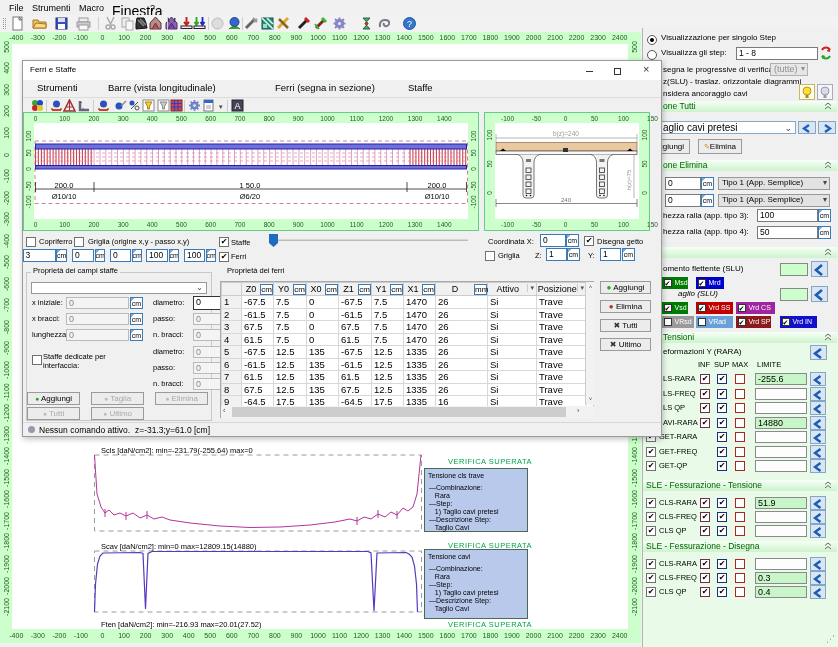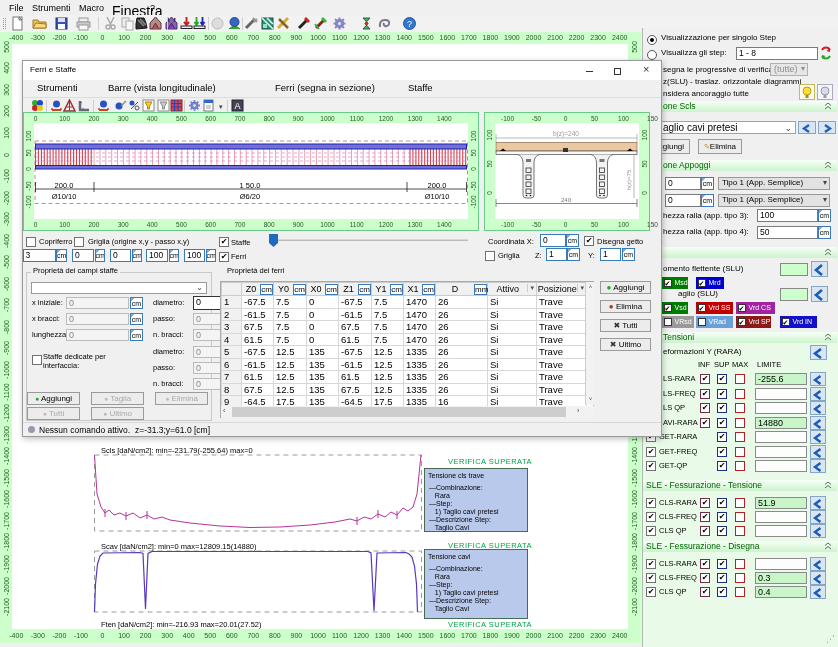--- a/index.html
+++ b/index.html
@@ -328,54 +328,54 @@
       <svg width="14" height="15">
         <path d="M3 4 A4.5 4.5 0 0 1 11 4" fill="none" stroke="#cc2222" stroke-width="2"></path>
         <path d="M11 10 A4.5 4.5 0 0 1 3 10" fill="none" stroke="#22aa22" stroke-width="2"></path>
         <path d="M11 2 L11 6 L7.5 5 Z" fill="#cc2222"></path>
         <path d="M3 13 L3 9 L6.5 10 Z" fill="#22aa22"></path>
       </svg>
     </div>
 <div class="ab t11" style="left:663px;top:65px;">segna le progressive di verifica</div>
 <div class="ab" style="left:770px;top:63px;width:38px;height:13px;background:#e6e6e6;border:1px solid #b0b0b0;font-size:9px;color:#909090;padding-left:3px;">(tutte) <span style="position:absolute;right:2px;top:0px;font-size:8px;">▾</span></div>
 <div class="ab t11" style="left:663px;top:77px;">z(SLU) - traslaz. orizzontale diagrammi</div>
-<div class="ab t11" style="left:663px;top:89px;">nsidera ancoraggio tutte</div>
+<div class="ab t11" style="left:663px;top:89px;">nsidera ancoraggio cavi</div>
 <div class="ab" style="left:799px;top:84px;width:16px;height:16px;background:#fdfdee;border:1px solid #c8b860;">
       <svg width="14" height="14">
         <circle cx="7" cy="6" r="4" fill="#ffdd33" stroke="#bb9922"></circle>
         <rect x="5.5" y="10" width="3" height="3" fill="#aa8822"></rect>
       </svg>
     </div>
 <div class="ab" style="left:817px;top:84px;width:16px;height:16px;background:#f6f6fa;border:1px solid #aab;">
       <svg width="14" height="14">
         <circle cx="7" cy="6" r="4" fill="#d8dce8" stroke="#99a"></circle>
         <rect x="5.5" y="10" width="3" height="3" fill="#99a"></rect>
       </svg>
     </div>
-<div class="hdr" style="left:643px;top:101px;width:194px;height:11px;padding-left:20px;">one Scls</div>
+<div class="hdr" style="left:643px;top:101px;width:194px;height:11px;padding-left:20px;">one Tutti</div>
     <div class="ab" style="left:824px;top:102px;">
       <svg width="8" height="8">
         <path d="M1 3.5 L4 1 L7 3.5" fill="none" stroke="#666" stroke-width="1"></path>
         <path d="M1 7 L4 4.5 L7 7" fill="none" stroke="#666" stroke-width="1"></path>
       </svg>
     </div>
 <div class="ab" style="left:646px;top:121px;width:150px;height:13px;background:#fff;border:1px solid #88a8c8;font-size:10px;padding-left:16px;white-space:nowrap;">aglio cavi pretesi<span style="position:absolute;right:3px;top:1px;font-size:9px;color:#444;">⌄</span></div>
 <div class="arrbtn" style="left:798px;top:121px;width:18px;height:13px;">
       <svg width="16" height="11">
         <path d="M10 2 L5 5.5 L10 9" fill="none" stroke="#2060c0" stroke-width="2.4"></path>
       </svg>
     </div>
 <div class="arrbtn" style="left:818px;top:121px;width:18px;height:13px;">
       <svg width="16" height="11">
         <path d="M6 2 L11 5.5 L6 9" fill="none" stroke="#2060c0" stroke-width="2.4"></path>
       </svg>
     </div>
 <div class="btn" style="left:647px;top:139px;width:43px;height:15px;line-height:14px;">Aggiungi</div>
 <div class="btn" style="left:698px;top:139px;width:44px;height:15px;line-height:14px;"><span style="color:#cc8822;font-size:7px;">✎</span>Elimina</div>
-<div class="hdr" style="left:643px;top:160px;width:194px;height:11px;padding-left:20px;">one Appoggi</div>
+<div class="hdr" style="left:643px;top:160px;width:194px;height:11px;padding-left:20px;">one Elimina</div>
     <div class="ab" style="left:824px;top:161px;">
       <svg width="8" height="8">
         <path d="M1 3.5 L4 1 L7 3.5" fill="none" stroke="#666" stroke-width="1"></path>
         <path d="M1 7 L4 4.5 L7 7" fill="none" stroke="#666" stroke-width="1"></path>
       </svg>
     </div>
 <div class="inp" style="left:665px;top:177px;width:36px;height:13px;">0</div>
 <div class="chip" style="left:701px;top:177px;width:13px;height:13px;">cm</div>
 <div class="ab" style="left:718px;top:177px;width:112px;height:13px;background:#e2e2e2;border:1px solid #999;font-size:8px;padding-left:3px;white-space:nowrap;">Tipo 1 (App. Semplice)<span style="position:absolute;right:2px;top:0;font-size:8px;color:#444;">▾</span></div>
 <div class="inp" style="left:665px;top:194px;width:36px;height:13px;">0</div>
@@ -402,21 +402,21 @@
       </svg>
     </div>
 <div class="ab" style="left:662px;top:277px;width:26px;height:12px;background:#007a00;overflow:hidden;">
       <div style="position:absolute;left:1.5px;top:1.5px;width:8px;height:8px;background:#fff;border:1px solid #333;font-size:7px;line-height:8px;text-align:center;">✔</div>
       <div style="position:absolute;left:12.5px;top:2px;font-size:7px;color:#fff;white-space:nowrap;">Msd</div>
     </div>
 <div class="ab" style="left:696px;top:277px;width:28px;height:12px;background:#0000cc;overflow:hidden;">
       <div style="position:absolute;left:1.5px;top:1.5px;width:8px;height:8px;background:#fff;border:1px solid #333;font-size:7px;line-height:8px;text-align:center;">✔</div>
       <div style="position:absolute;left:12.5px;top:2px;font-size:7px;color:#fff;white-space:nowrap;">Mrd</div>
     </div>
-<div class="ab t11" style="left:678px;top:289px;">aglio (SLU)</div>
+<div class="ab t11" style="left:678px;top:289px;font-style:italic;">aglio (SLU)</div>
 <div class="ab" style="left:780px;top:288px;width:28px;height:13px;background:#ccffcc;border:1px solid #888;"></div>
 <div class="arrbtn" style="left:811px;top:286px;width:17px;height:16px;">
       <svg width="15" height="14">
         <path d="M10 2 L4 7 L10 12" fill="none" stroke="#1b5cb8" stroke-width="2.6"></path>
       </svg>
     </div>
 <div class="ab" style="left:662px;top:302px;width:26px;height:12px;background:#007a00;overflow:hidden;">
       <div style="position:absolute;left:1.5px;top:1.5px;width:8px;height:8px;background:#fff;border:1px solid #333;font-size:7px;line-height:8px;text-align:center;">✔</div>
       <div style="position:absolute;left:12.5px;top:2px;font-size:7px;color:#fff;white-space:nowrap;">Vsd</div>
     </div>

